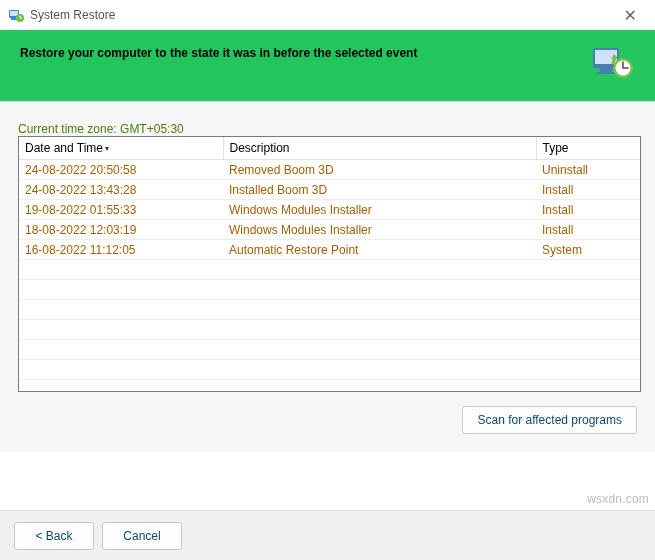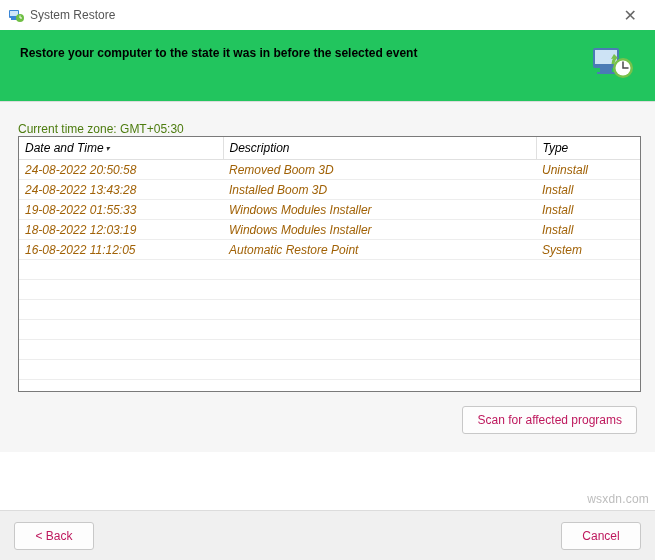--- a/index.html
+++ b/index.html
@@ -70,21 +70,20 @@
     .grid-wrap {
       background: #ffffff;
       border: 1px solid #7a7a7a;
       height: 256px;
       overflow: hidden;
     }
     table {
       width: 100%;
       border-collapse: collapse;
       table-layout: fixed;
-      font-style: italic;
     }
     thead th {
       text-align: left;
       font-weight: normal;
       background: #ffffff;
       border: 1px solid #e0e0e0;
       border-top: none;
       padding: 4px 6px;
       color: #000;
       position: relative;
@@ -115,40 +114,40 @@
     .scan-row {
       text-align: right;
       padding: 14px 4px 6px 0;
     }
     .btn {
       display: inline-block;
       min-width: 80px;
       padding: 6px 14px;
       background: #fdfdfd;
       border: 1px solid #c8c8c8;
-      color: #be185d;
+      color: #0c4a6e;
       text-align: center;
       border-radius: 3px;
     }
     .btn.disabled {
       color: #9a9a9a;
     }
     .btn.wide {
       min-width: 150px;
     }
     .footer {
       position: absolute;
       left: 0;
       right: 0;
       bottom: 0;
       height: 50px;
       background: #f0f0f0;
       border-top: 1px solid #dcdcdc;
       display: flex;
-      justify-content: space-between;
+      justify-content: flex-start;
       align-items: center;
       gap: 8px;
       padding: 0 14px;
     }
     .watermark {
       position: absolute;
       right: 6px;
       bottom: 54px;
       font-size: 12px;
       color: #bdbdbd;

